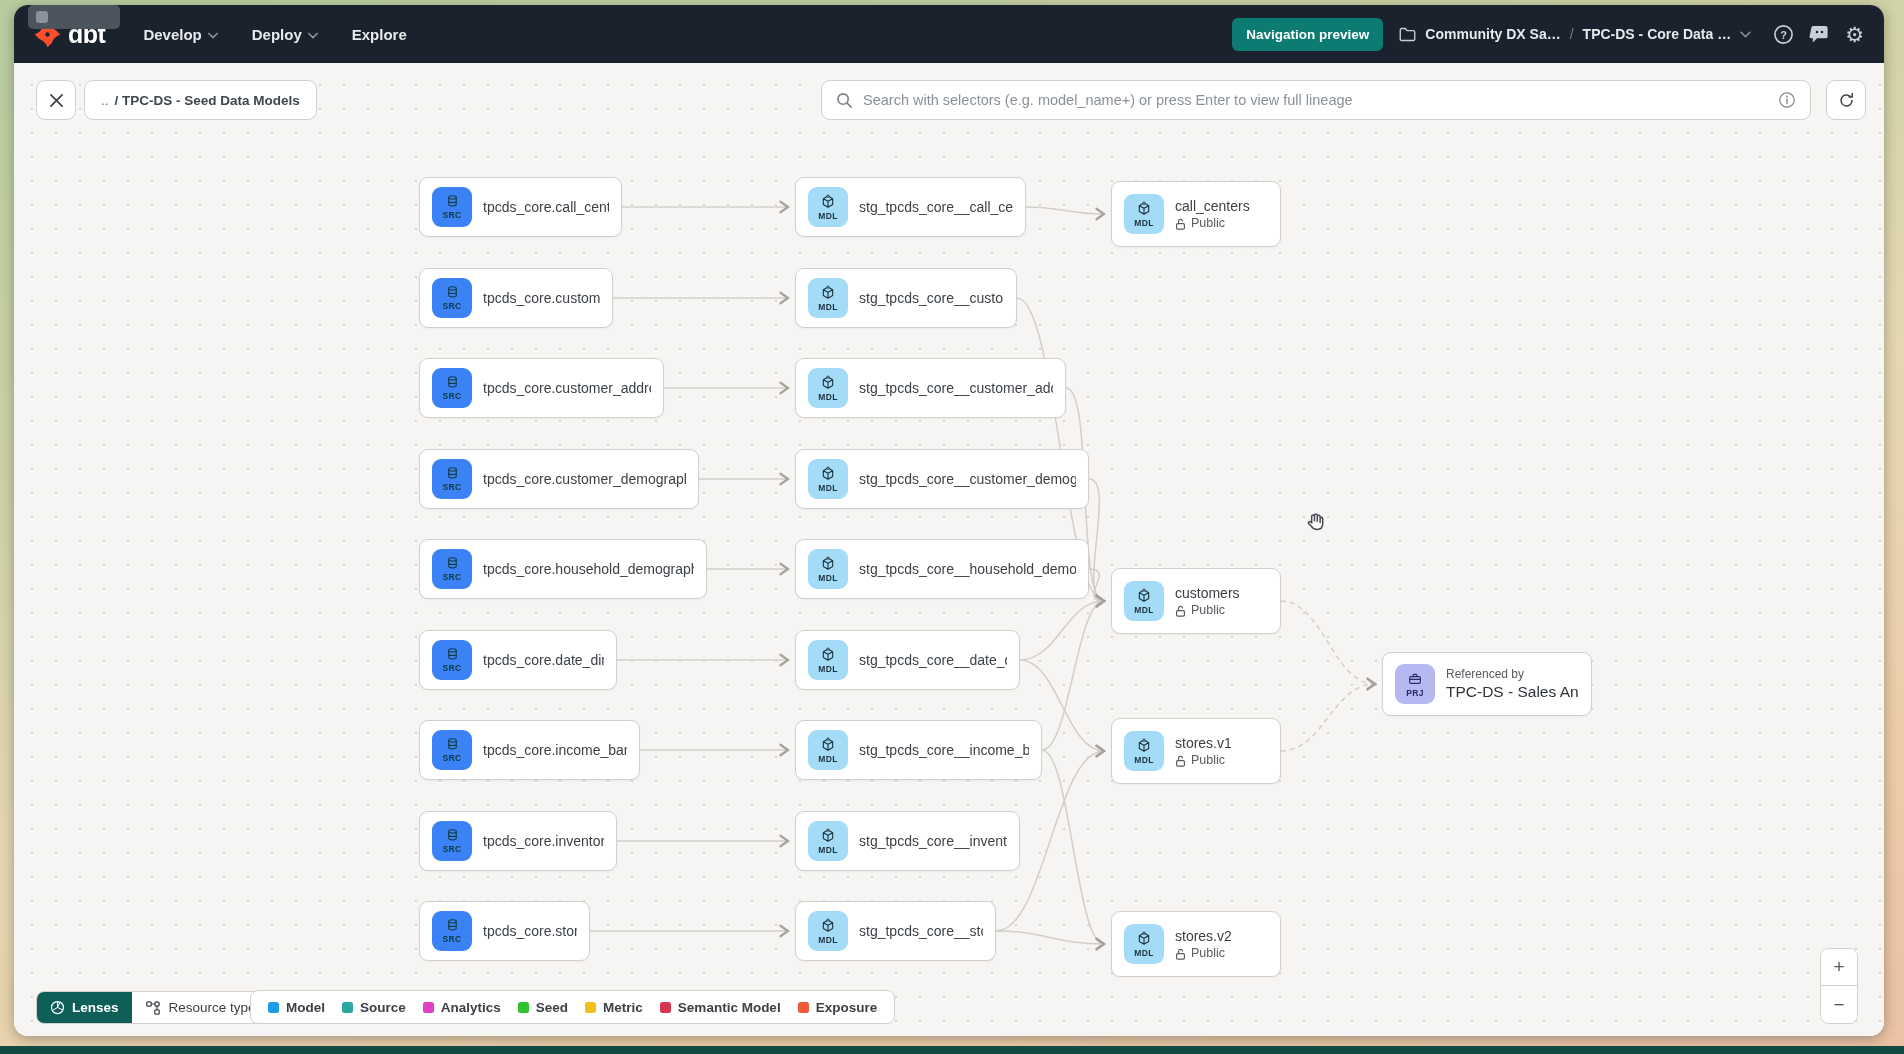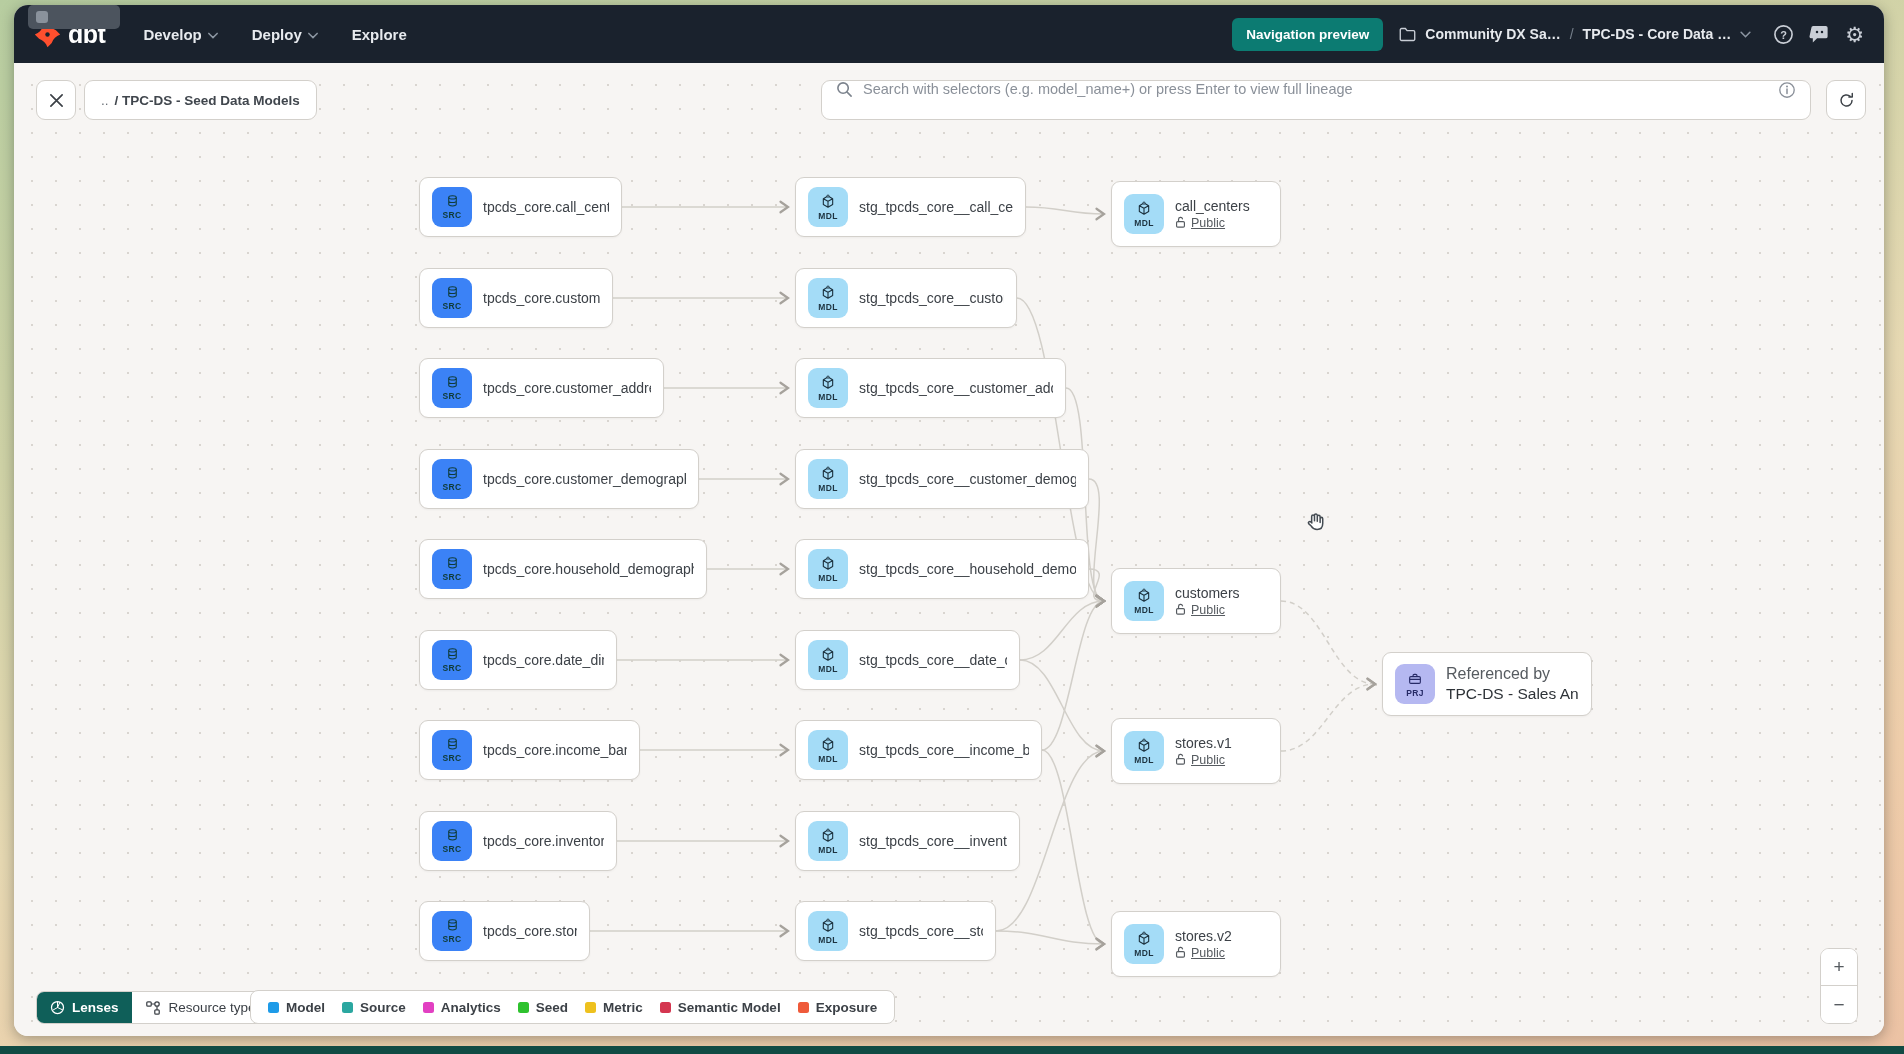--- a/index.html
+++ b/index.html
@@ -63,21 +63,21 @@
   }
   .chip {
     position:absolute; left:70px; top:17px; height:40px; background:#fff;
     border:1px solid #d3d0cb; border-radius:9px; display:flex; align-items:center;
     padding:0 16px; gap:6px; font-size:13.5px; cursor:pointer;
   }
   .chip .up { color:#6a7077; }
   .chip .label { color:#40464d; font-weight:bold; }
   .searchbar {
     position:absolute; left:807px; top:17px; width:990px; height:40px; background:#fff;
-    border:1px solid #d3d0cb; border-radius:9px; display:flex; align-items:flex-start; padding:0 14px; gap:10px;
+    border:1px solid #d3d0cb; border-radius:9px; display:flex; align-items:center; padding:0 14px; gap:10px;
   }
   .searchbar input {
     flex:1; border:none; outline:none; font-size:14.5px; color:#3c4147; background:transparent;
     font-family:"Liberation Sans", sans-serif;
   }
   .searchbar input::placeholder { color:#8a9099; }
 
   
   .node {
     position:absolute; background:#fff; border:1px solid #d3d0cb; border-radius:9px;
@@ -87,22 +87,22 @@
   .tile {
     width:40px; height:40px; border-radius:9px; flex:0 0 auto;
     display:flex; flex-direction:column; align-items:center; justify-content:center; gap:1px;
   }
   .tile .tlabel { font-size:8.5px; font-weight:bold; letter-spacing:.3px; }
   .tile.src { background:#3b82f6; color:#0f3b36; }
   .tile.mdl { background:#a4dcf7; color:#1d3340; }
   .tile.prj { background:#b5b8f1; color:#262a66;border-radius:9px; }
   .node .texts { display:flex; flex-direction:column; gap:2px; min-width:0; }
   .node .nlabel { font-size:14px; color:#3c4147; white-space:nowrap; overflow:hidden; }
-  .node .sub { display:flex; align-items:flex-start; gap:5px; font-size:12.5px; color:#565b60;text-decoration:underline; }
-  .node .kicker { font-size:16px; color:#565b60; }
+  .node .sub { display:flex; align-items:flex-end; gap:5px; font-size:12.5px; color:#565b60; }
+  .node .kicker { font-size:12px; color:#565b60; }
   .node .big { font-size:15.5px; color:#2e3338; }
 
   
   .lens-group {
     position:absolute; left:22px; top:928px; height:33px; display:flex; align-items:stretch;
     border:1px solid #d3d0cb; border-radius:8px; overflow:hidden; background:#fff; cursor:pointer;
   }
   .lens-left {
     background:#0f5f59; color:#fff; display:flex; align-items:center; gap:7px;
     padding:0 13px; font-size:13.5px; font-weight:bold;

